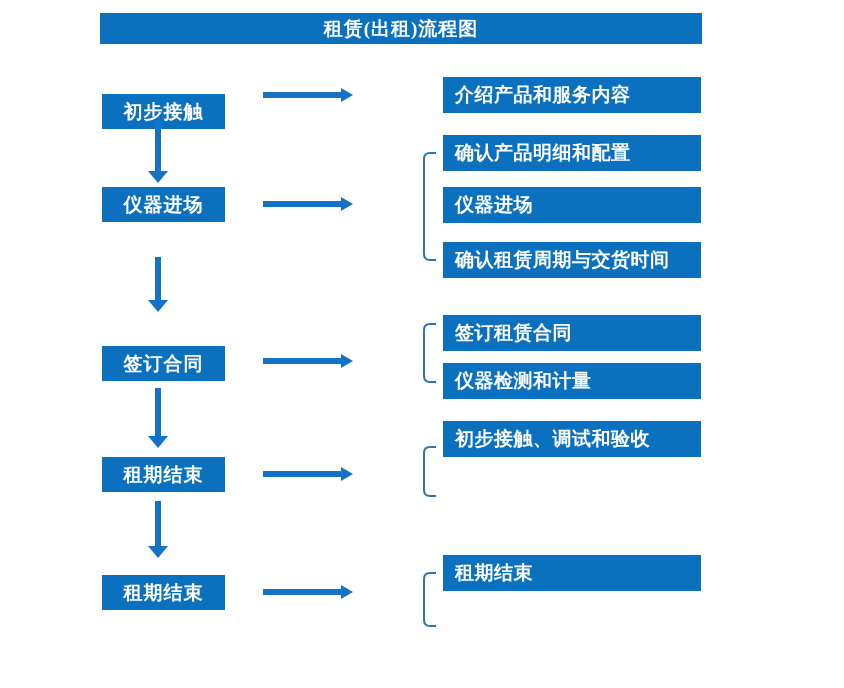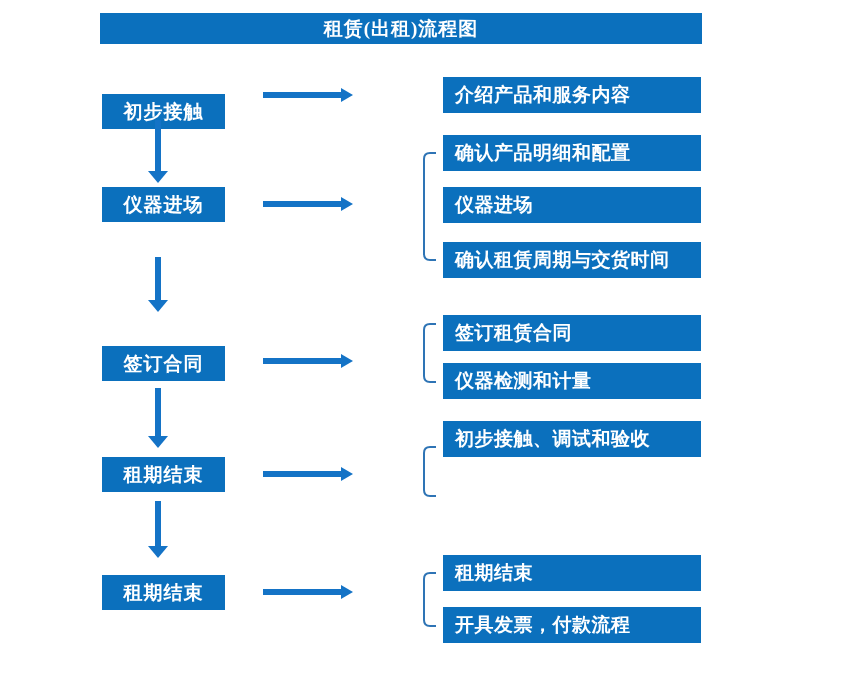--- a/index.html
+++ b/index.html
@@ -106,15 +106,14 @@
   <div class="box detail" style="top:135px">确认产品明细和配置</div>
   <div class="box detail" style="top:187px">仪器进场</div>
   <div class="box detail" style="top:242px">确认租赁周期与交货时间</div>
 
   <div class="box detail" style="top:315px">签订租赁合同</div>
   <div class="box detail" style="top:363px">仪器检测和计量</div>
 
   <div class="box detail" style="top:421px">初步接触、调试和验收</div>
 
   <div class="box detail" style="top:555px">租期结束</div>
-  <div class="box detail" style="top:607px">开具发票，付款流程</div>
 
 </div>
 
 </body></html>

